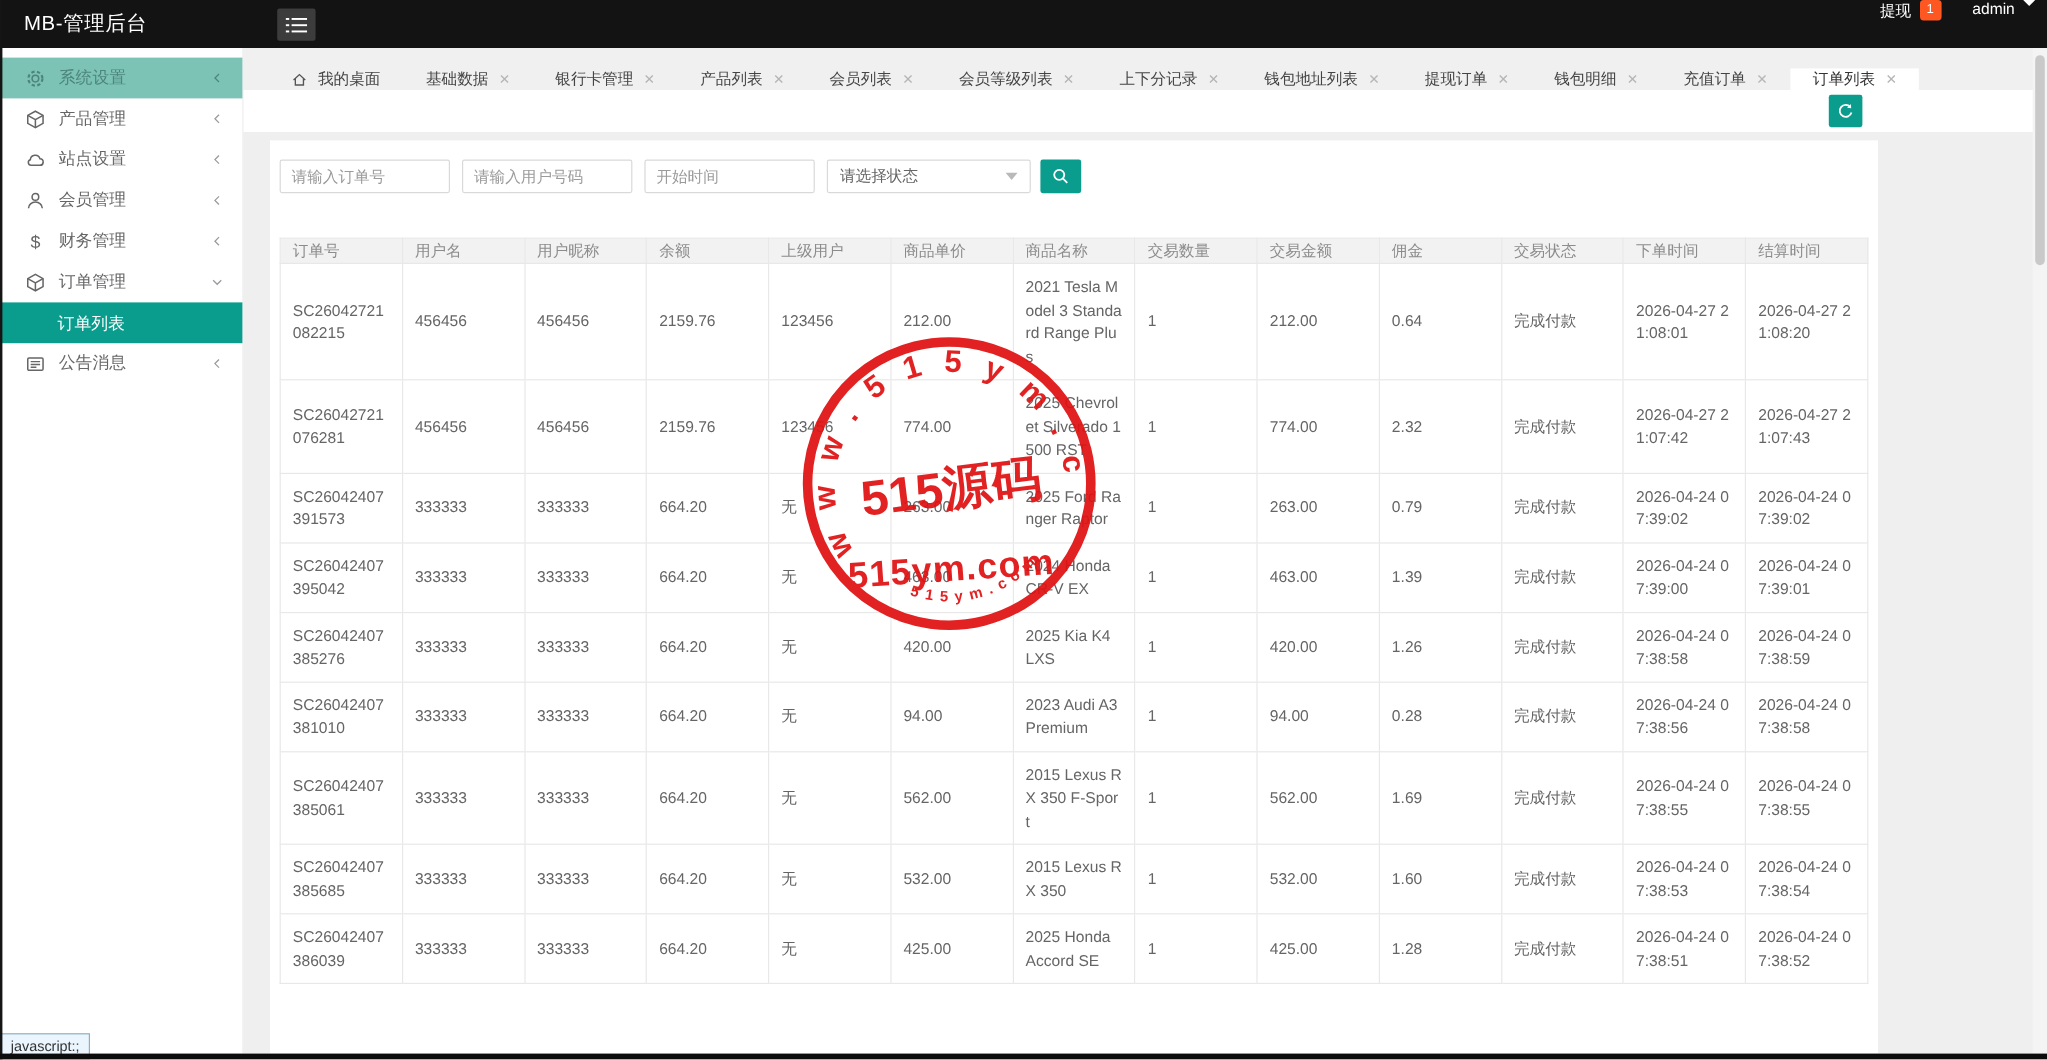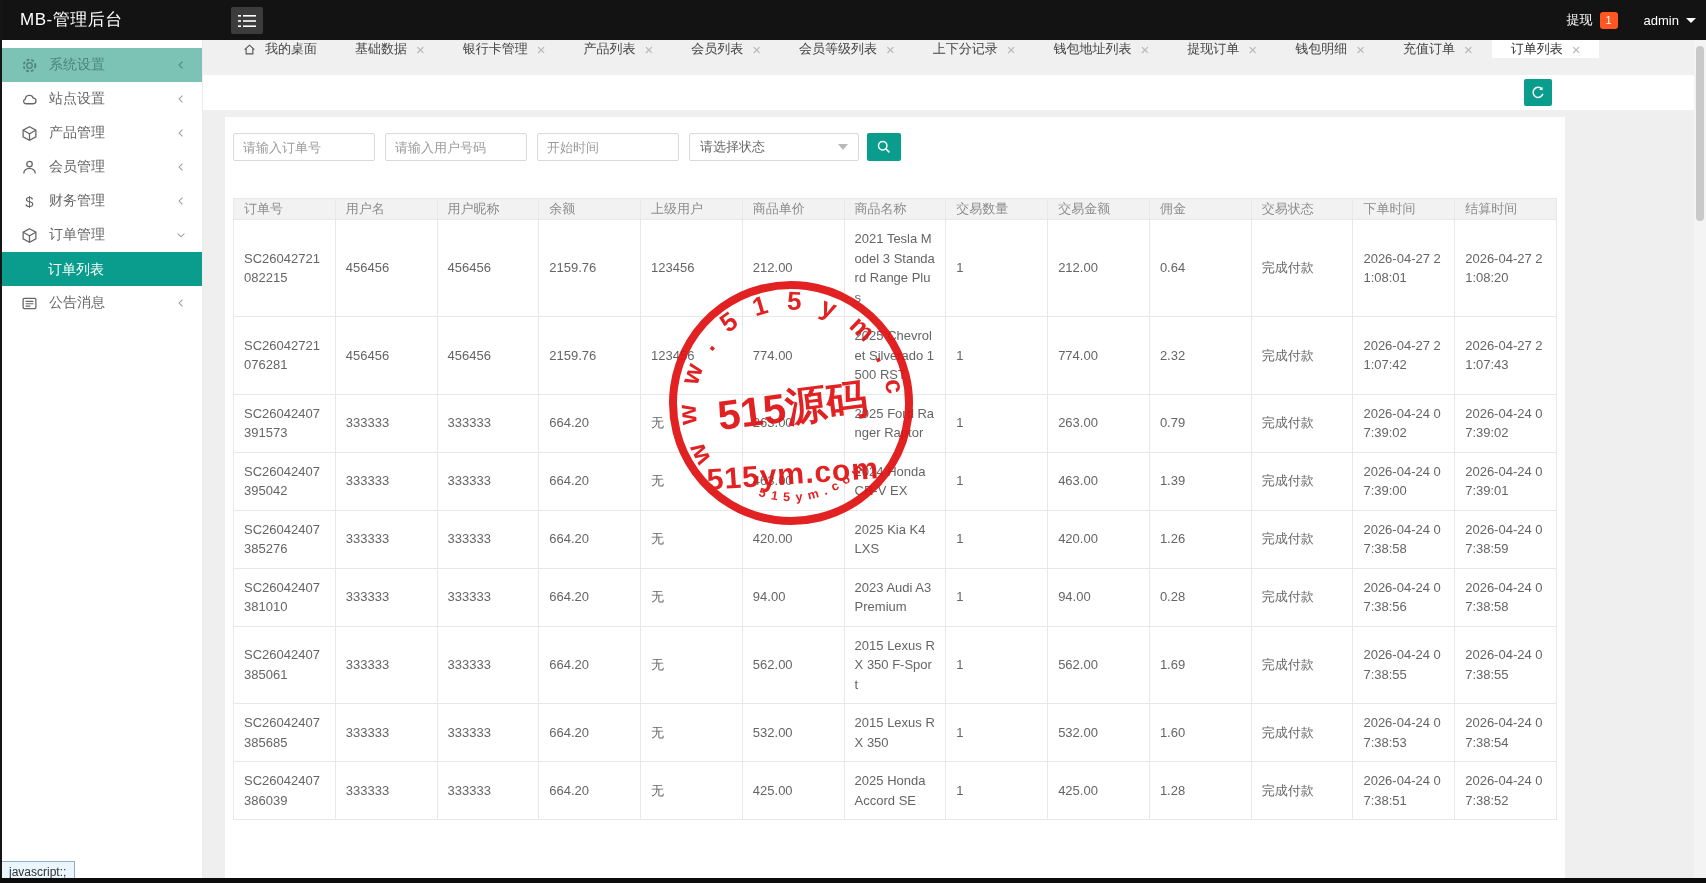--- a/index.html
+++ b/index.html
@@ -6,36 +6,36 @@
   body{
     position:relative;width:1706px;height:883px;overflow:hidden;
     background:#f1f1f1;font-family:"Liberation Sans","DejaVu Sans",sans-serif;
     -webkit-font-smoothing:antialiased;
   }
   
   .topbar{position:absolute;left:0;top:0;width:1706px;height:40px;background:#131313;z-index:10}
   .topbar .title{position:absolute;left:20px;top:0;line-height:40px;color:#fff;font-size:17px;font-weight:normal;letter-spacing:.5px}
   .hamburger{position:absolute;left:231px;top:7px;width:32px;height:27px;background:#3c3c3c;border-radius:2px;
     display:flex;align-items:center;justify-content:center;cursor:pointer}
-  .top-right{position:absolute;right:10px;top:0;height:40px;display:flex;align-items:center}
+  .top-right{position:absolute;right:10px;top:0;height:40px;display:flex;align-items:flex-start}
   .withdraw{color:#fff;font-size:13px;margin-right:7px;cursor:pointer}
   .badge-num{background:var(--alert);color:#fff;font-size:11px;width:18px;height:17px;line-height:17px;
     text-align:center;border-radius:3px;margin-right:26px}
   .admin{color:#fff;font-size:13px;margin-right:7px;cursor:pointer}
   .caret-w{width:0;height:0;border-left:5px solid transparent;border-right:5px solid transparent;border-top:5px solid #fff}
   
   .sidebar{position:absolute;left:0;top:40px;width:203px;height:838px;background:#fff;border-right:1px solid #ebebeb;padding-top:8px;box-sizing:border-box;z-index:5}
   .side-item{height:34px;display:flex;align-items:center;padding-left:21px;color:#666;font-size:14px;cursor:pointer;position:relative}
   .side-item .icn{width:17px;height:17px;margin-right:11px;flex:none}
   .side-item .chev{position:absolute;right:15px;width:12px;height:12px;color:#9a9a9a}
   .side-item.hot{background:var(--accent-soft);color:#4d857b}
   .side-item.hot .chev{color:#4d857b}
   .side-sub{height:34px;line-height:34px;background:var(--accent);color:#fff;padding-left:48px;font-size:14px;cursor:pointer}
   
-  .tabbar{position:absolute;left:203px;top:40px;right:12px;height:35px;background:#f0f0f0;display:flex;align-items:flex-start;padding-left:20px;z-index:6}
+  .tabbar{position:absolute;left:203px;top:40px;right:12px;height:35px;background:#f0f0f0;display:flex;align-items:flex-end;padding-left:20px;z-index:6}
   .tab{display:flex;align-items:center;padding:0 19px;font-size:13px;color:#444;cursor:pointer;white-space:nowrap}
   .tab.active{background:#fff;color:#333}
   .tab-close{margin-left:9px;color:#b5b5b5;font-size:15px;line-height:1;cursor:pointer}
   .tab-home-icon{width:15px;height:15px;margin-right:8px;color:#555}
   
   .toolbar{position:absolute;left:203px;top:75px;right:12px;height:35px;background:#fff;z-index:6}
   .refresh-btn{position:absolute;left:1321px;top:4px;width:28px;height:27px;background:var(--accent);border-radius:2px;
     display:flex;align-items:center;justify-content:center;cursor:pointer}
   
   .content{position:absolute;left:203px;top:110px;right:12px;bottom:5px;background:#efefef;overflow:hidden;z-index:5}
@@ -102,33 +102,33 @@
       <circle cx="8" cy="8" r="2.6" fill="none" stroke="currentColor" stroke-width="1.2"></circle>
       <circle cx="8" cy="8" r="5.5" fill="none" stroke="currentColor" stroke-width="1.7" stroke-dasharray="2.6 1.9"></circle>
     </svg>
     <span>系统设置</span>
     <svg class="chev" viewBox="0 0 16 16">
       <polyline points="10,3.5 5.5,8 10,12.5" fill="none" stroke="currentColor" stroke-width="1.4"></polyline>
     </svg>
   </div>
   <div class="side-item">
     <svg class="icn" viewBox="0 0 16 16">
-      <path d="M4.6,12 h6.8 a2.6,2.6 0 0 0 0.2,-5.2 a3.9,3.9 0 0 0 -7.6,0.9 a2.2,2.2 0 0 0 0.6,4.3 z" fill="none" stroke="currentColor" stroke-width="1.2"></path>
-    </svg>
-    <span>站点设置</span>
-    <svg class="chev" viewBox="0 0 16 16">
-      <polyline points="10,3.5 5.5,8 10,12.5" fill="none" stroke="currentColor" stroke-width="1.4"></polyline>
-    </svg>
-  </div>
-  <div class="side-item">
-    <svg class="icn" viewBox="0 0 16 16">
       <path d="M8 1.6 L14 4.9 V11.1 L8 14.4 L2 11.1 V4.9 Z" fill="none" stroke="currentColor" stroke-width="1.2"></path>
       <path d="M2 4.9 L8 8.2 L14 4.9 M8 8.2 V14.4" fill="none" stroke="currentColor" stroke-width="1.2"></path>
     </svg>
     <span>产品管理</span>
+    <svg class="chev" viewBox="0 0 16 16">
+      <polyline points="10,3.5 5.5,8 10,12.5" fill="none" stroke="currentColor" stroke-width="1.4"></polyline>
+    </svg>
+  </div>
+  <div class="side-item">
+    <svg class="icn" viewBox="0 0 16 16">
+      <path d="M4.6,12 h6.8 a2.6,2.6 0 0 0 0.2,-5.2 a3.9,3.9 0 0 0 -7.6,0.9 a2.2,2.2 0 0 0 0.6,4.3 z" fill="none" stroke="currentColor" stroke-width="1.2"></path>
+    </svg>
+    <span>站点设置</span>
     <svg class="chev" viewBox="0 0 16 16">
       <polyline points="10,3.5 5.5,8 10,12.5" fill="none" stroke="currentColor" stroke-width="1.4"></polyline>
     </svg>
   </div>
   <div class="side-item">
     <svg class="icn" viewBox="0 0 16 16">
       <circle cx="8" cy="4.8" r="2.6" fill="none" stroke="currentColor" stroke-width="1.2"></circle>
       <path d="M2.6,13.6 a5.4,4.8 0 0 1 10.8,0" fill="none" stroke="currentColor" stroke-width="1.2"></path>
     </svg>
     <span>会员管理</span>

